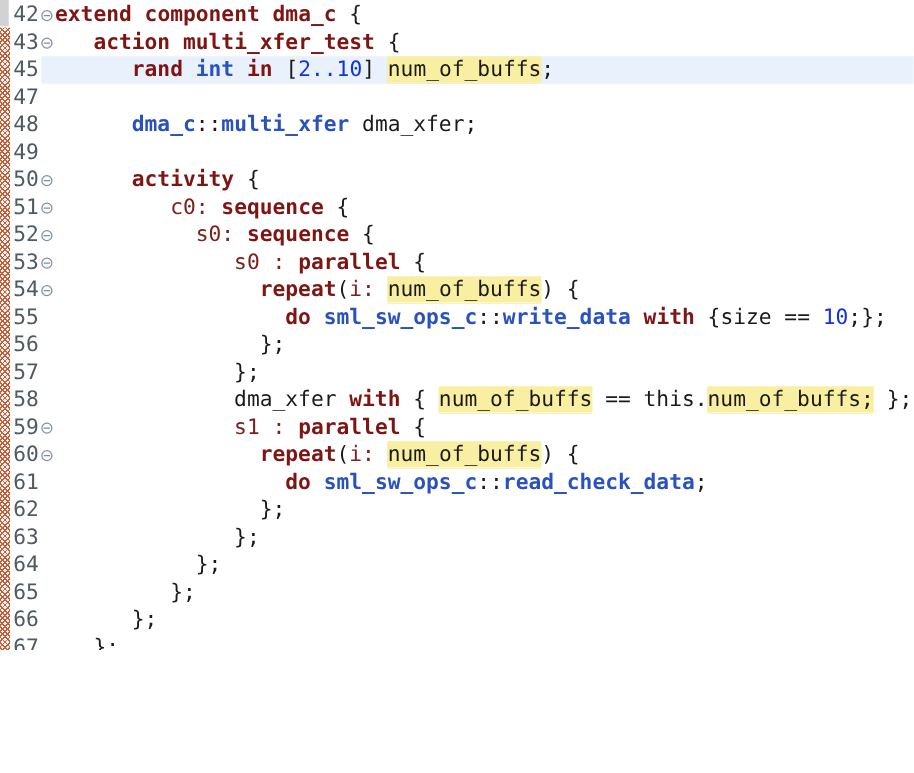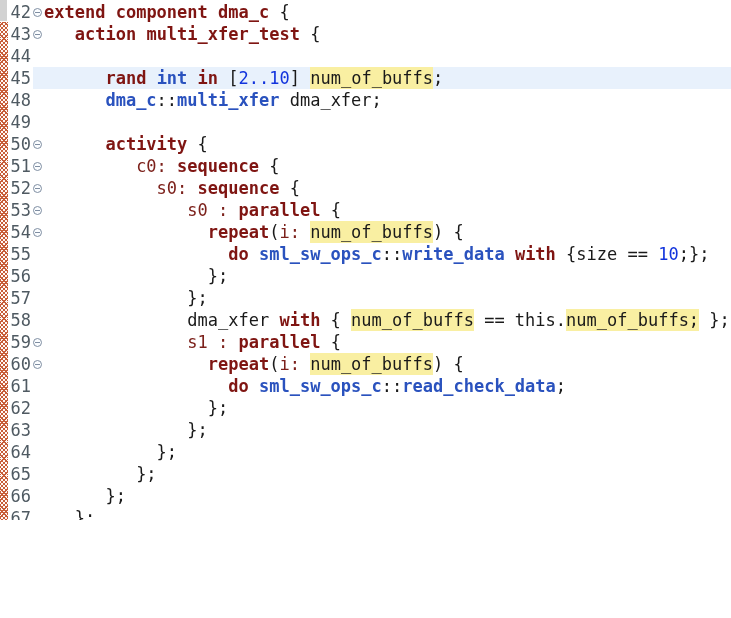--- a/index.html
+++ b/index.html
@@ -68,22 +68,22 @@
 </style>
 </head>
 <body>
 
 <div id="editor">
   <div id="annot-top"></div>
   <div id="annot-hatch"></div>
   <div id="rows">
       <div class="row"><span class="ln">42</span><span class="fold"><span class="fold-icon"></span></span><span class="code"><span class="tok-kw">extend</span><span class="tok-plain"> </span><span class="tok-kw">component</span><span class="tok-plain"> </span><span class="tok-kw">dma_c</span><span class="tok-plain"> {</span></span></div>
       <div class="row"><span class="ln">43</span><span class="fold"><span class="fold-icon"></span></span><span class="code">   <span class="tok-kw">action</span><span class="tok-plain"> </span><span class="tok-kw">multi_xfer_test</span><span class="tok-plain"> {</span></span></div>
-      <div class="row"><span class="ln">44</span><span class="fold"></span><span class="code"></span></div>
       <div class="row"><div class="line-hl"></div><span class="ln">45</span><span class="fold"></span><span class="code">      <span class="tok-kw">rand</span><span class="tok-plain"> </span><span class="tok-type">int</span><span class="tok-plain"> </span><span class="tok-kw">in</span><span class="tok-plain"> [</span><span class="tok-num">2..10</span><span class="tok-plain">] </span><span class="tok-hl">num_of_buffs</span><span class="tok-plain">;</span></span></div>
+      <div class="row"><span class="ln">47</span><span class="fold"></span><span class="code"></span></div>
       <div class="row"><span class="ln">48</span><span class="fold"></span><span class="code">      <span class="tok-type">dma_c</span><span class="tok-plain">::</span><span class="tok-type">multi_xfer</span><span class="tok-plain"> dma_xfer;</span></span></div>
       <div class="row"><span class="ln">49</span><span class="fold"></span><span class="code"></span></div>
       <div class="row"><span class="ln">50</span><span class="fold"><span class="fold-icon"></span></span><span class="code">      <span class="tok-kw">activity</span><span class="tok-plain"> {</span></span></div>
       <div class="row"><span class="ln">51</span><span class="fold"><span class="fold-icon"></span></span><span class="code">         <span class="tok-label">c0:</span><span class="tok-plain"> </span><span class="tok-kw">sequence</span><span class="tok-plain"> {</span></span></div>
       <div class="row"><span class="ln">52</span><span class="fold"><span class="fold-icon"></span></span><span class="code">           <span class="tok-label">s0:</span><span class="tok-plain"> </span><span class="tok-kw">sequence</span><span class="tok-plain"> {</span></span></div>
       <div class="row"><span class="ln">53</span><span class="fold"><span class="fold-icon"></span></span><span class="code">              <span class="tok-label">s0 :</span><span class="tok-plain"> </span><span class="tok-kw">parallel</span><span class="tok-plain"> {</span></span></div>
       <div class="row"><span class="ln">54</span><span class="fold"><span class="fold-icon"></span></span><span class="code">                <span class="tok-kw">repeat</span><span class="tok-plain">(</span><span class="tok-label">i:</span><span class="tok-plain"> </span><span class="tok-hl">num_of_buffs</span><span class="tok-plain">) {</span></span></div>
       <div class="row"><span class="ln">55</span><span class="fold"></span><span class="code">                  <span class="tok-kw">do</span><span class="tok-plain"> </span><span class="tok-type">sml_sw_ops_c</span><span class="tok-plain">::</span><span class="tok-type">write_data</span><span class="tok-plain"> </span><span class="tok-kw">with</span><span class="tok-plain"> {size == </span><span class="tok-num">10</span><span class="tok-plain">;};</span></span></div>
       <div class="row"><span class="ln">56</span><span class="fold"></span><span class="code">                <span class="tok-plain">};</span></span></div>
       <div class="row"><span class="ln">57</span><span class="fold"></span><span class="code">              <span class="tok-plain">};</span></span></div>

